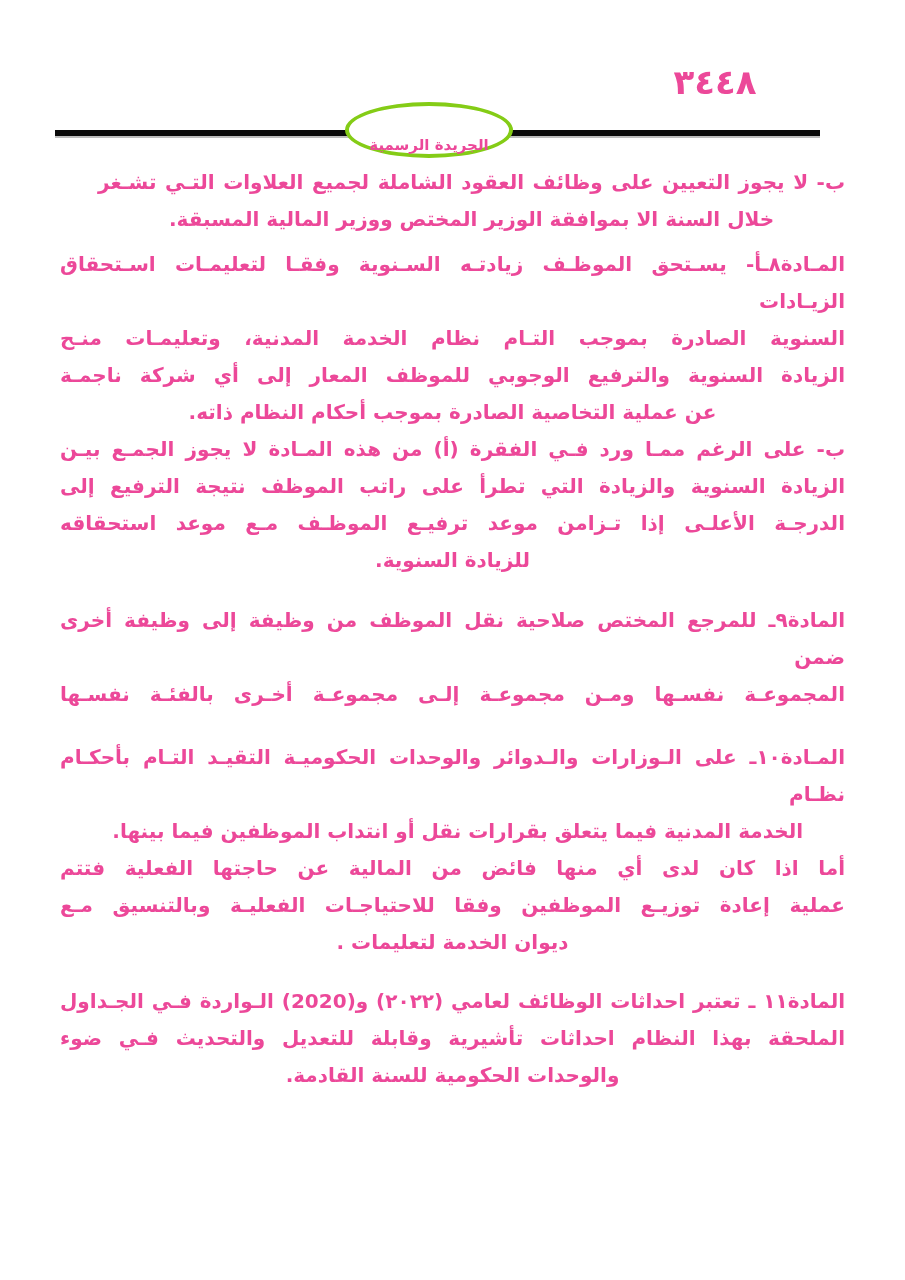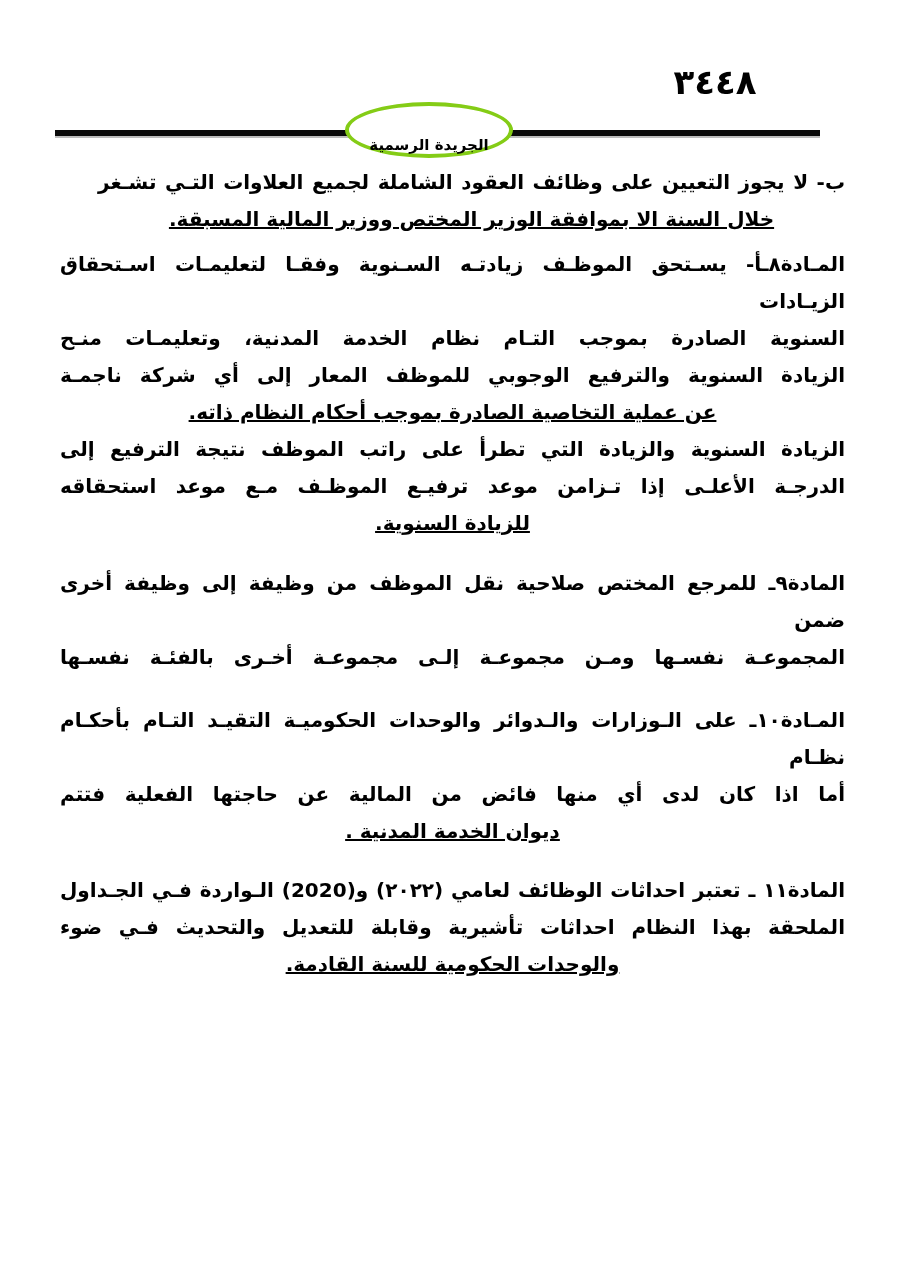--- a/index.html
+++ b/index.html
@@ -7,21 +7,21 @@
     padding: 0;
     background: #ffffff;
   }
   .page {
     position: relative;
     width: 905px;
     height: 1280px;
     background: #ffffff;
     overflow: hidden;
     font-family: "DejaVu Sans", sans-serif;
-    color: #000000;
+    color: #ec4899;
   }
   
   .page-number {
     position: absolute;
     top: 62px;
     left: 670px;
     width: 90px;
     text-align: center;
     font-size: 34px;
     font-weight: bold;
@@ -75,21 +75,20 @@
     line-height: 37px;
     min-height: 37px;
   }
   .align-justify {
     text-align: justify;
     text-align-last: justify;
   }
   .align-center {
     text-align: center;
     text-align-last: center;
-    text-decoration: underline;
   }
   .align-right {
     text-align: right;
     text-align-last: right;
     padding-right: 42px;
   }
   
   .para-0 { padding-left: 38px; }
   .para-1 { margin-top: 8px; }
   .para-2 { margin-top: 23px; }
@@ -112,32 +111,35 @@
   <div class="body-text" id="doc-body">
       <div class="paragraph para-0">
         <div class="line align-justify">ب- لا يجوز التعيين على وظائف العقود الشاملة لجميع العلاوات التـي تشـغر</div>
         <div class="line align-center">خلال السنة الا بموافقة الوزير المختص ووزير المالية المسبقة.</div>
       </div>
       <div class="paragraph para-1">
         <div class="line align-justify">المـادة٨ـأ- يسـتحق الموظـف زيادتـه السـنوية وفقـا لتعليمـات اسـتحقاق الزيـادات</div>
         <div class="line align-justify">السنوية الصادرة بموجب التـام نظام الخدمة المدنية، وتعليمـات منـح</div>
         <div class="line align-justify">الزيادة السنوية والترفيع الوجوبي للموظف المعار إلى أي شركة ناجمـة</div>
         <div class="line align-center">عن عملية التخاصية الصادرة بموجب أحكام النظام ذاته.</div>
+        <div class="line align-justify">ب- على الرغم ممـا ورد فـي الفقرة (أ) من هذه المـادة لا يجوز الجمـع بيـن</div>
         <div class="line align-justify">الزيادة السنوية والزيادة التي تطرأ على راتب الموظف نتيجة الترفيع إلى</div>
         <div class="line align-justify">الدرجـة الأعلـى إذا تـزامن موعد ترفيـع الموظـف مـع موعد استحقاقه</div>
         <div class="line align-center">للزيادة السنوية.</div>
       </div>
       <div class="paragraph para-2">
         <div class="line align-justify">المادة٩ـ للمرجع المختص صلاحية نقل الموظف من وظيفة إلى وظيفة أخرى ضمن</div>
         <div class="line align-justify">المجموعـة نفسـها ومـن مجموعـة إلـى مجموعـة أخـرى بالفئـة نفسـها</div>
       </div>
       <div class="paragraph para-3">
         <div class="line align-justify">المـادة١٠ـ على الـوزارات والـدوائر والوحدات الحكوميـة التقيـد التـام بأحكـام نظـام</div>
+        <div class="line align-right">الخدمة المدنية فيما يتعلق بقرارات نقل أو انتداب الموظفين فيما بينها.</div>
         <div class="line align-justify">أما اذا كان لدى أي منها فائض من المالية عن حاجتها الفعلية فتتم</div>
-        <div class="line align-center">ديوان الخدمة المدنية .</div>
+        <div class="line align-justify">عملية إعادة توزيـع الموظفين وفقا للاحتياجـات الفعليـة وبالتنسيق مـع</div>
+        <div class="line align-center">ديوان الخدمة لتعليمات .</div>
       </div>
       <div class="paragraph para-4">
         <div class="line align-justify">المادة١١ ـ تعتبر احداثات الوظائف لعامي (٢٠٢٢) و(2020) الـواردة فـي الجـداول</div>
         <div class="line align-justify">الملحقة بهذا النظام احداثات تأشيرية وقابلة للتعديل والتحديث فـي ضوء</div>
         <div class="line align-center">والوحدات الحكومية للسنة القادمة.</div>
       </div>
     </div>
 
 </div>
 

